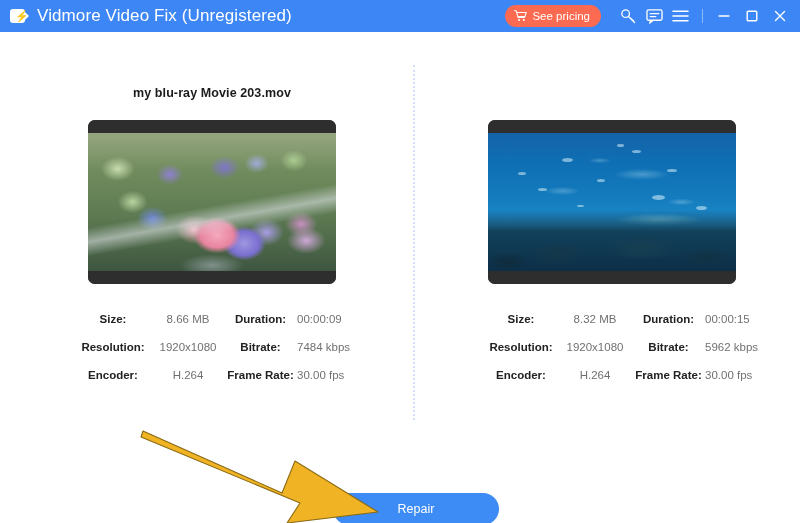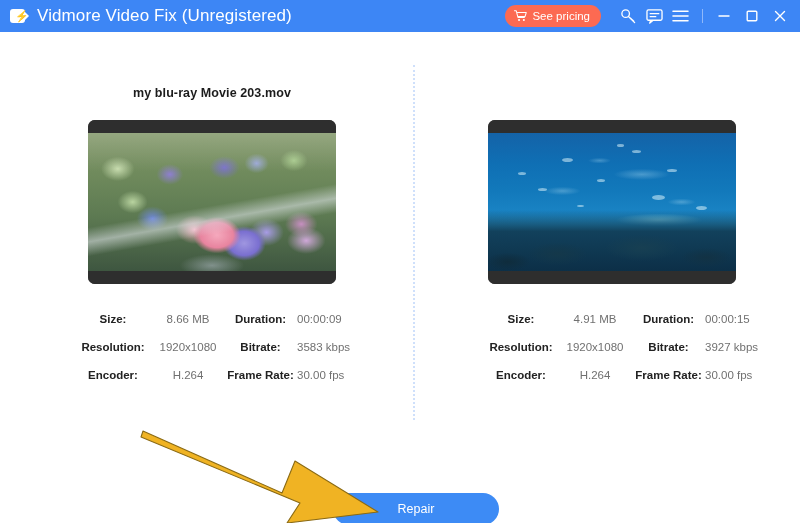--- a/index.html
+++ b/index.html
@@ -273,21 +273,21 @@
       <div class="meta-row">
         <span class="m-lab c1-lab">Size:</span>
         <span class="m-val c1-val">8.66 MB</span>
         <span class="m-lab c2-lab">Duration:</span>
         <span class="m-val">00:00:09</span>
       </div>
       <div class="meta-row">
         <span class="m-lab c1-lab">Resolution:</span>
         <span class="m-val c1-val">1920x1080</span>
         <span class="m-lab c2-lab">Bitrate:</span>
-        <span class="m-val">3583 kbps</span>
+        <span class="m-val">7484 kbps</span>
       </div>
       <div class="meta-row">
         <span class="m-lab c1-lab">Encoder:</span>
         <span class="m-val c1-val">H.264</span>
         <span class="m-lab c2-lab">Frame Rate:</span>
         <span class="m-val">30.00 fps</span>
       </div>
     </div>
   </div>
 
@@ -311,29 +311,29 @@
           <div class="fish" style="left:52%;top:8%;width:7px;height:2.5px;"></div>
           <div class="fish" style="left:12%;top:28%;width:8px;height:3px;"></div>
         </div>
       </div>
       <div class="bar-b"></div>
     </div>
 
     <div class="meta">
       <div class="meta-row">
         <span class="m-lab c1-lab">Size:</span>
-        <span class="m-val c1-val">4.91 MB</span>
+        <span class="m-val c1-val">8.32 MB</span>
         <span class="m-lab c2-lab">Duration:</span>
         <span class="m-val">00:00:15</span>
       </div>
       <div class="meta-row">
         <span class="m-lab c1-lab">Resolution:</span>
         <span class="m-val c1-val">1920x1080</span>
         <span class="m-lab c2-lab">Bitrate:</span>
-        <span class="m-val">3927 kbps</span>
+        <span class="m-val">5962 kbps</span>
       </div>
       <div class="meta-row">
         <span class="m-lab c1-lab">Encoder:</span>
         <span class="m-val c1-val">H.264</span>
         <span class="m-lab c2-lab">Frame Rate:</span>
         <span class="m-val">30.00 fps</span>
       </div>
     </div>
   </div>
 

